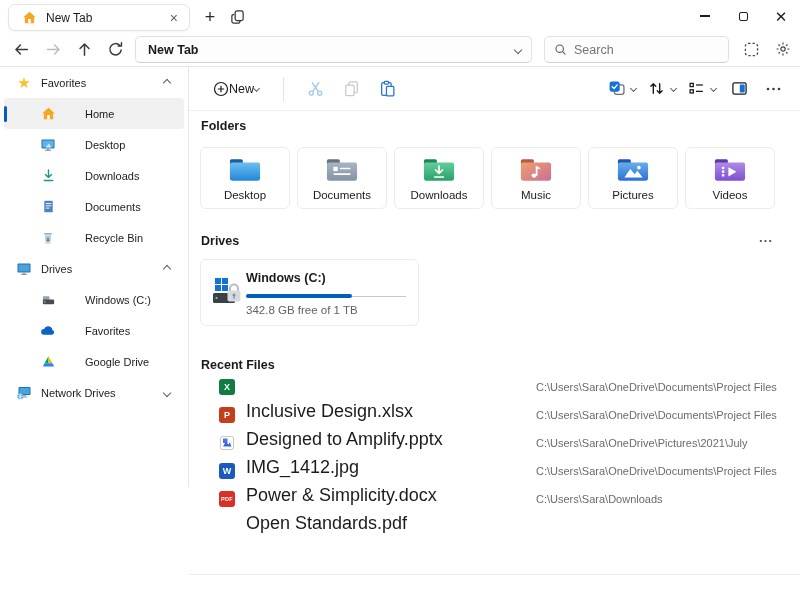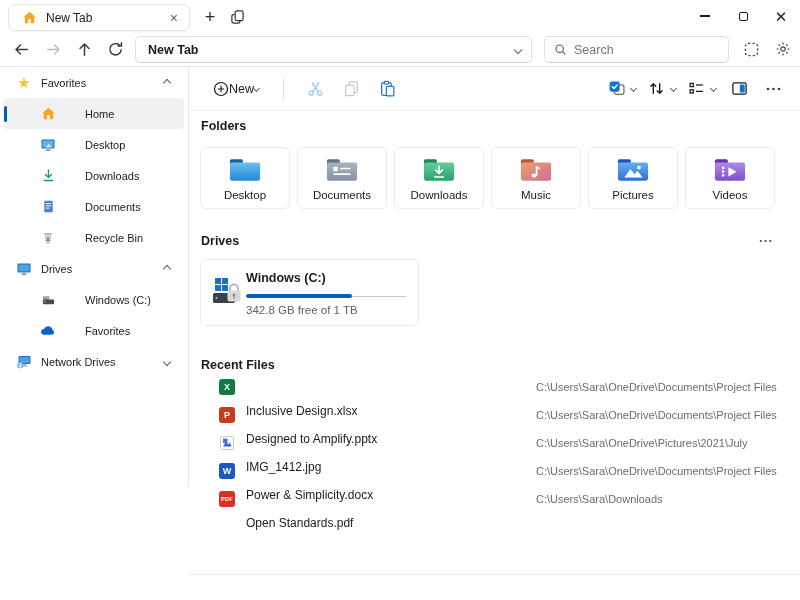--- a/index.html
+++ b/index.html
@@ -93,21 +93,21 @@
   
   .files { position:absolute; left:11px; top:306px; width:592px; }
   .frow { height:28px; display:flex; align-items:center; padding-left:18px; position:relative; }
   .fic-wrap { width:18px; height:18px; display:flex; align-items:center; justify-content:center; }
   .fic { width:16px; height:16px; border-radius:3px; color:#fff; display:flex; align-items:center;
     justify-content:center; font-weight:bold; font-size:9px; }
   .fic.xlsx { background:#107c41; }
   .fic.pptx { background:#c43e1c; }
   .fic.docx { background:#185abd; }
   .fic.pdf  { background:#d93025; font-size:5.5px; letter-spacing:.3px; }
-  .fname { font-size:12px; margin-left:10px;margin-top:48px; }
+  .fname { font-size:18px; margin-left:10px;margin-top:48px; }
   .fpath { position:absolute; left:336px; font-size:11px; color:#6b6b6b; white-space:nowrap; }
 
   .bottom-line { position:absolute; left:0; top:507px; width:100%; height:1px; background:#ececec; }
 </style>
 </head>
 <body>
 
 <div class="tabbar">
   <div class="tab">
     <span>
@@ -272,20 +272,30 @@
     <span class="slabel">Windows (C:)</span>
   </div>
 
   <div class="srow item">
     <span class="sic">
       <svg width="16" height="16" viewBox="0 0 16 16">
           <path d="M4 11.8a2.9 2.9 0 0 1 .1-5.8 4.3 4.3 0 0 1 8.3 1.1 2.4 2.4 0 0 1-.4 4.7Z" fill="#0a64c2"></path>
         </svg>
     </span>
     <span class="slabel">Favorites</span>
+  </div>
+  <div class="srow item">
+    <span class="sic">
+      <svg width="15" height="15" viewBox="0 0 16 16">
+          <polygon points="8,2.5 3.8,9.9 8,9.9" fill="#00ac47"></polygon>
+          <polygon points="8,2.5 8,9.9 12.2,9.9" fill="#ffba00"></polygon>
+          <polygon points="2,13.4 14,13.4 12.2,9.9 3.8,9.9" fill="#2684fc"></polygon>
+        </svg>
+    </span>
+    <span class="slabel">Google Drive</span>
   </div>
 
   <div class="srow header">
     <span class="sic">
       <svg width="16" height="16" viewBox="0 0 16 16">
           <rect x="2.5" y="2" width="12" height="8" rx="1" fill="#1f6fb5"></rect>
           <rect x="3.5" y="3" width="10" height="6" fill="#4aa3dd"></rect>
           <rect x="7.5" y="10.2" width="2.5" height="1.2" fill="#98a0a8"></rect>
           <rect x="6" y="11.4" width="5.5" height="1" rx=".5" fill="#98a0a8"></rect>
           <circle cx="4.3" cy="11.3" r="3" fill="#3ba2e8"></circle>

